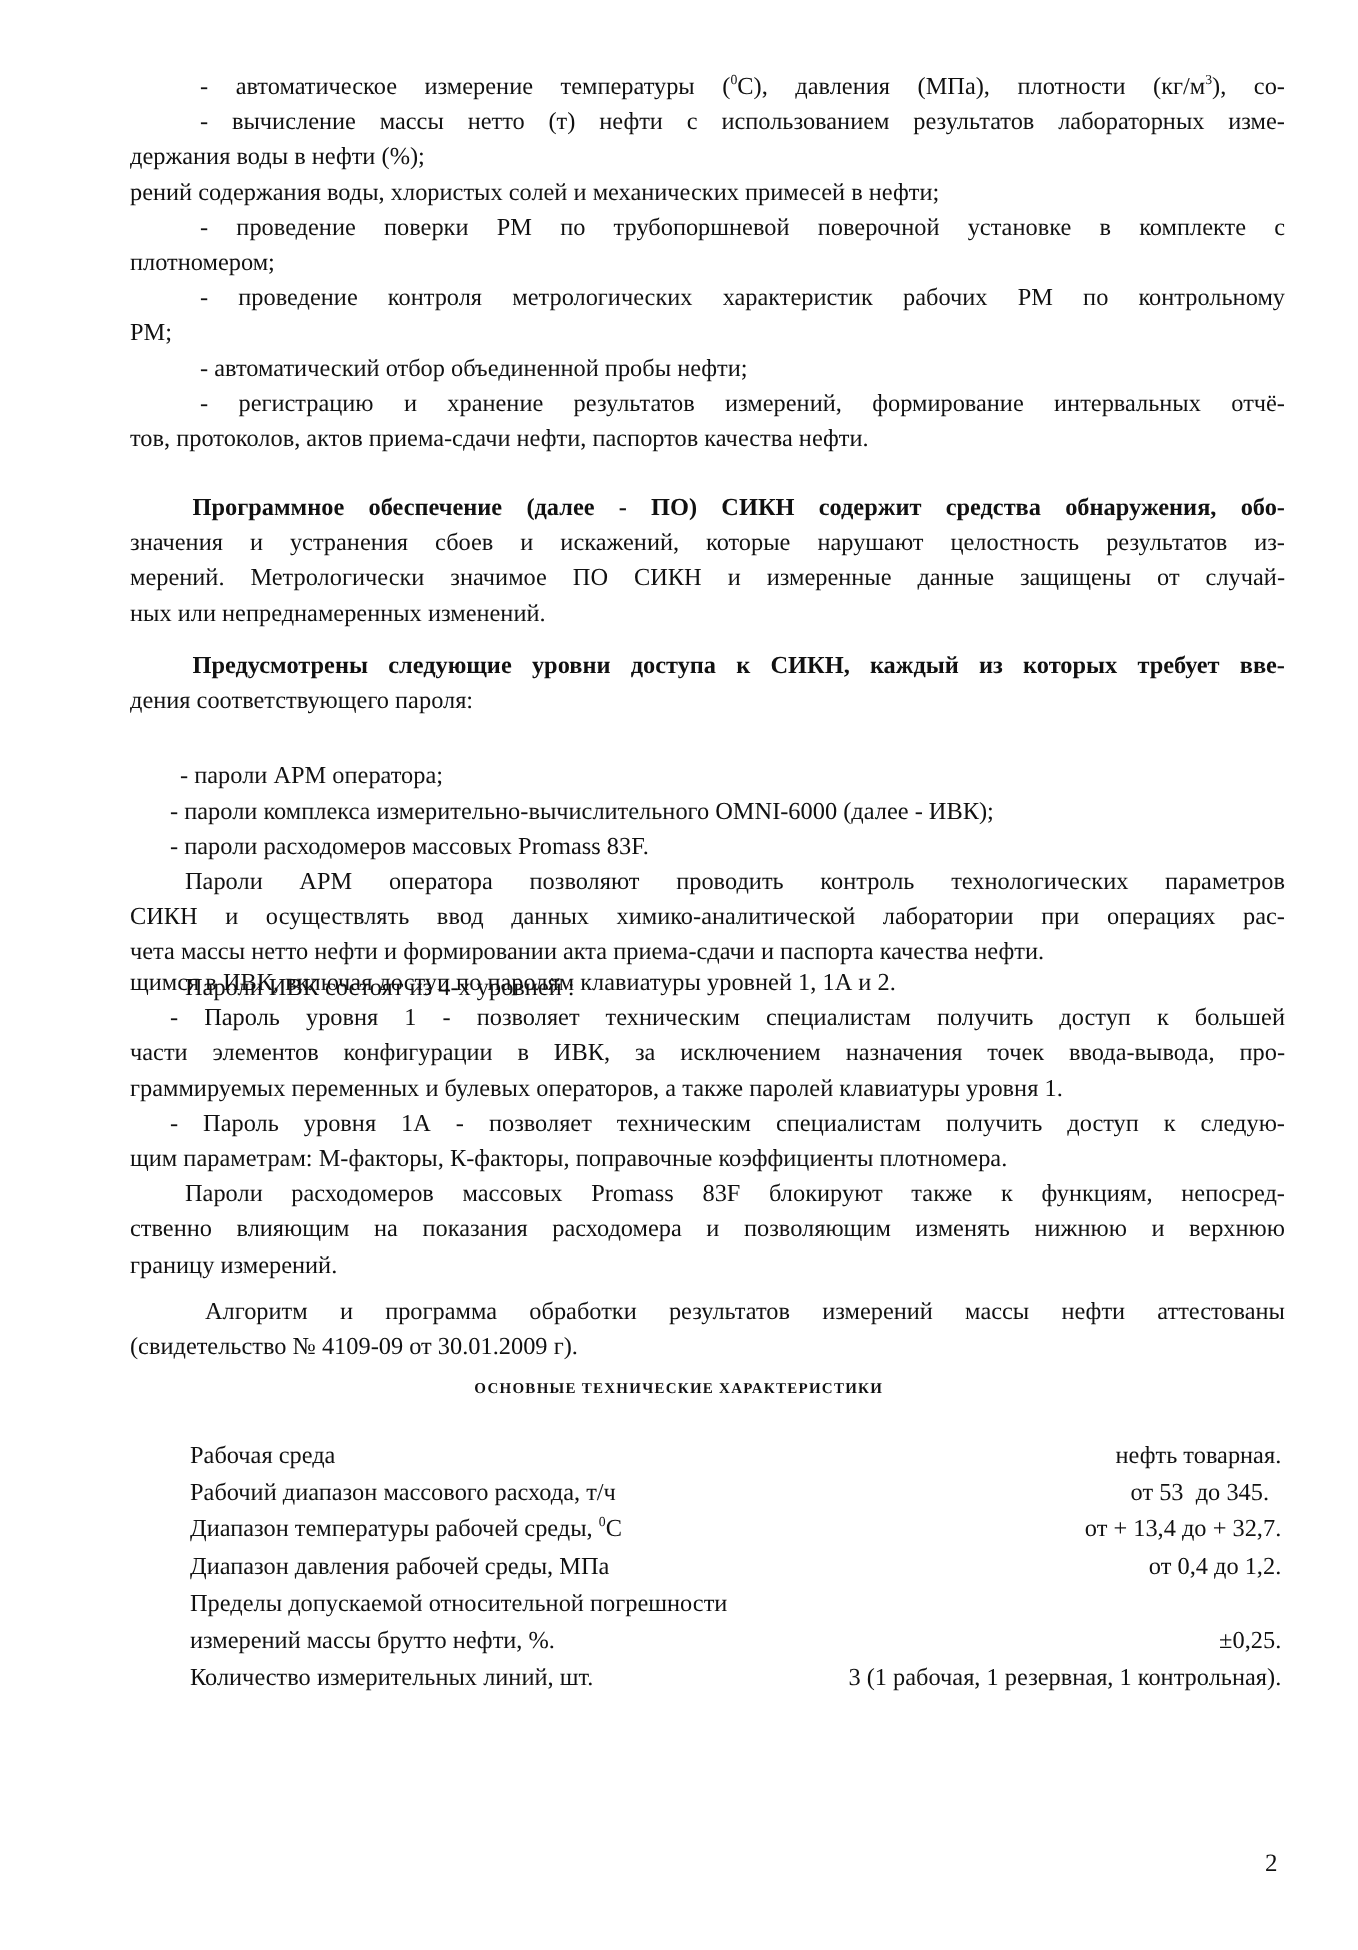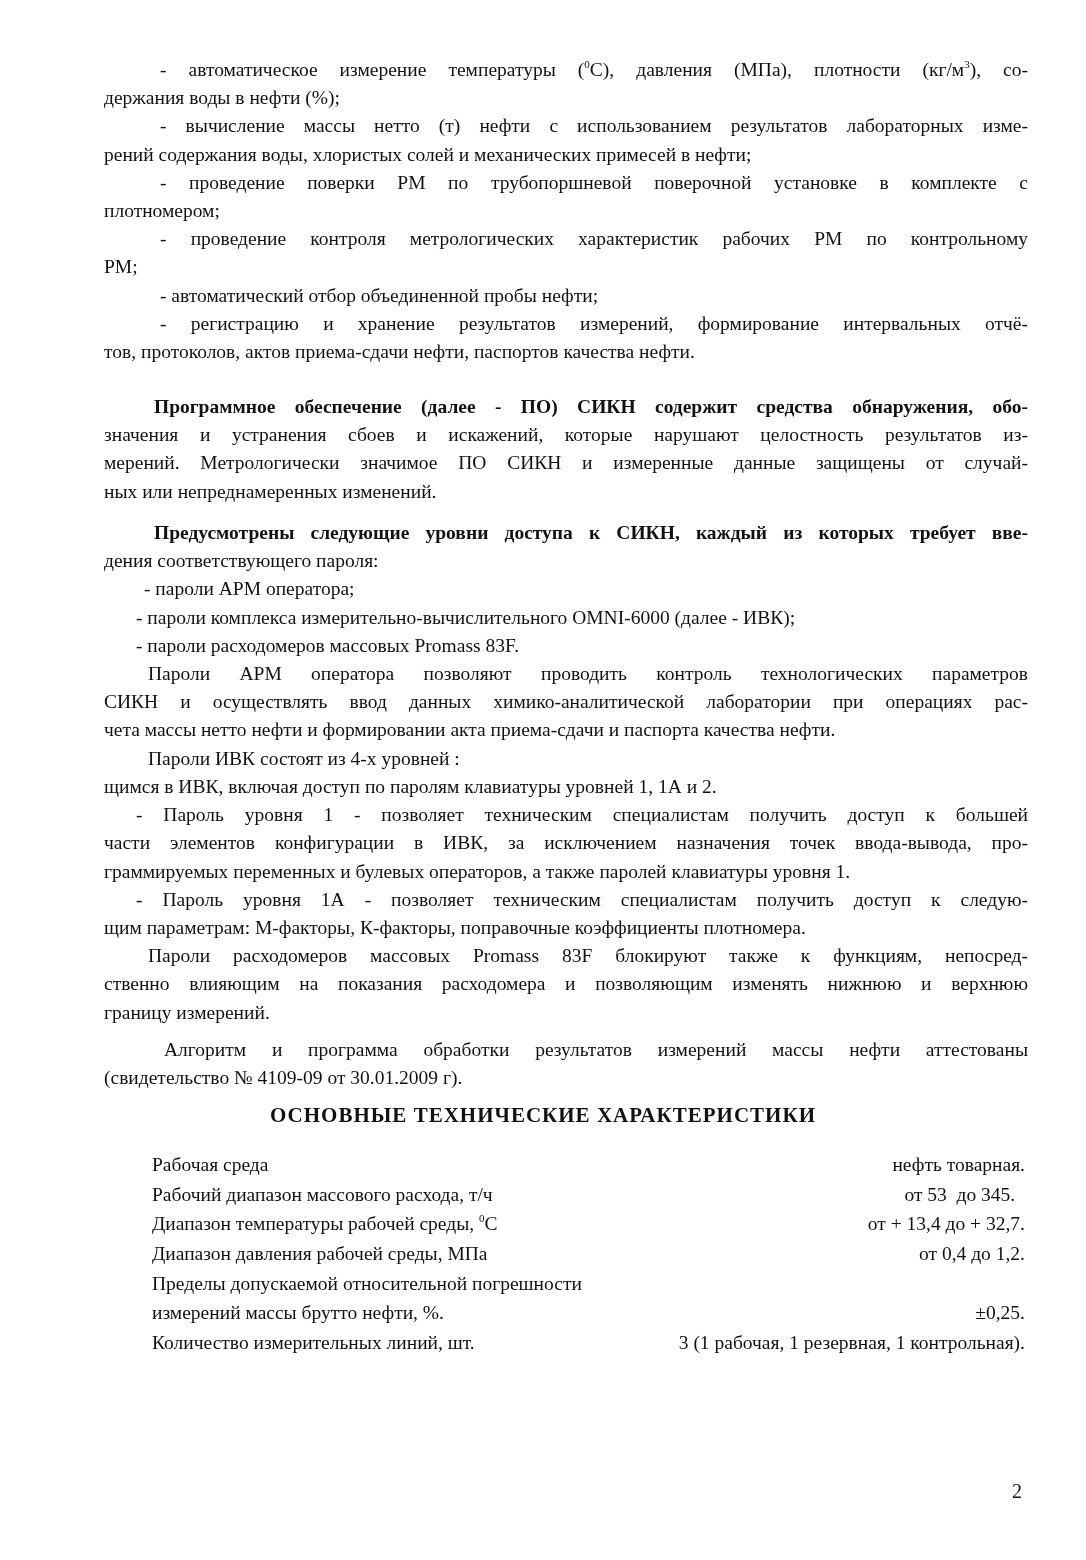--- a/index.html
+++ b/index.html
@@ -8,40 +8,40 @@
       font-family: "Liberation Serif", serif; color: #111; font-size: 19.5px;
     }
     .page { position: absolute; left: 0; top: 0; width: 1086px; height: 1560px; }
     .block { position: absolute; left: 104px; width: 924px; line-height: 28.2px; }
     .line { white-space: nowrap; text-align: justify; text-align-last: justify; height: 28.2px; }
     .line.last { text-align-last: left; }
     .ind1 { padding-left: 56px; }
     .ind2 { padding-left: 50px; font-weight: bold; }
     .ind4 { padding-left: 32px; }
     .ind5 { padding-left: 44px; }
-    .ind6 { padding-left: 36px; }
+    .ind6 { padding-left: 36px; margin-top: 32px; }
     .ind7 { padding-left: 60px; }
     sup { font-size: 11px; vertical-align: 8px; line-height: 0; }
     .heading {
       position: absolute; left: 0; width: 1086px; top: 1103px; text-align: center;
-      font-weight: bold; font-size: 21px; letter-spacing: 1px;
+      font-weight: bold; font-size: 12px; letter-spacing: 1px;
     }
     .specs { position: absolute; left: 152px; width: 873px; top: 1150px; }
     .spec-row { display: flex; justify-content: space-between; height: 29.7px; line-height: 29.7px; white-space: nowrap; gap: 20px; }
     .page-num { position: absolute; left: 1012px; top: 1480px; font-size: 20px; }
   </style>
 </head>
 <body>
 
 <div class="page">
 
   <div class="block" style="top:56px;">
     <div class="line ind1"><span>- автоматическое измерение температуры (</span><sup>0</sup><span>С), давления (МПа), плотности (кг/м</span><sup>3</sup><span>),  со-</span></div>
+    <div class="line ind1">- вычисление массы нетто (т) нефти с использованием результатов лабораторных изме-</div>
     <div class="line last">держания воды в нефти (%);</div>
-    <div class="line ind1">- вычисление массы нетто (т) нефти с использованием результатов лабораторных изме-</div>
     <div class="line last">рений содержания воды, хлористых солей и механических примесей в нефти;</div>
     <div class="line ind1">- проведение поверки  РМ   по трубопоршневой поверочной установке в комплекте с</div>
     <div class="line last">плотномером;</div>
     <div class="line ind1">- проведение контроля метрологических характеристик рабочих РМ по контрольному</div>
     <div class="line last">РМ;</div>
     <div class="line last ind1">- автоматический отбор объединенной пробы нефти;</div>
     <div class="line ind1">- регистрацию и хранение результатов измерений, формирование интервальных отчё-</div>
     <div class="line last">тов, протоколов, актов приема-сдачи нефти, паспортов качества нефти.</div>
   </div>
 

